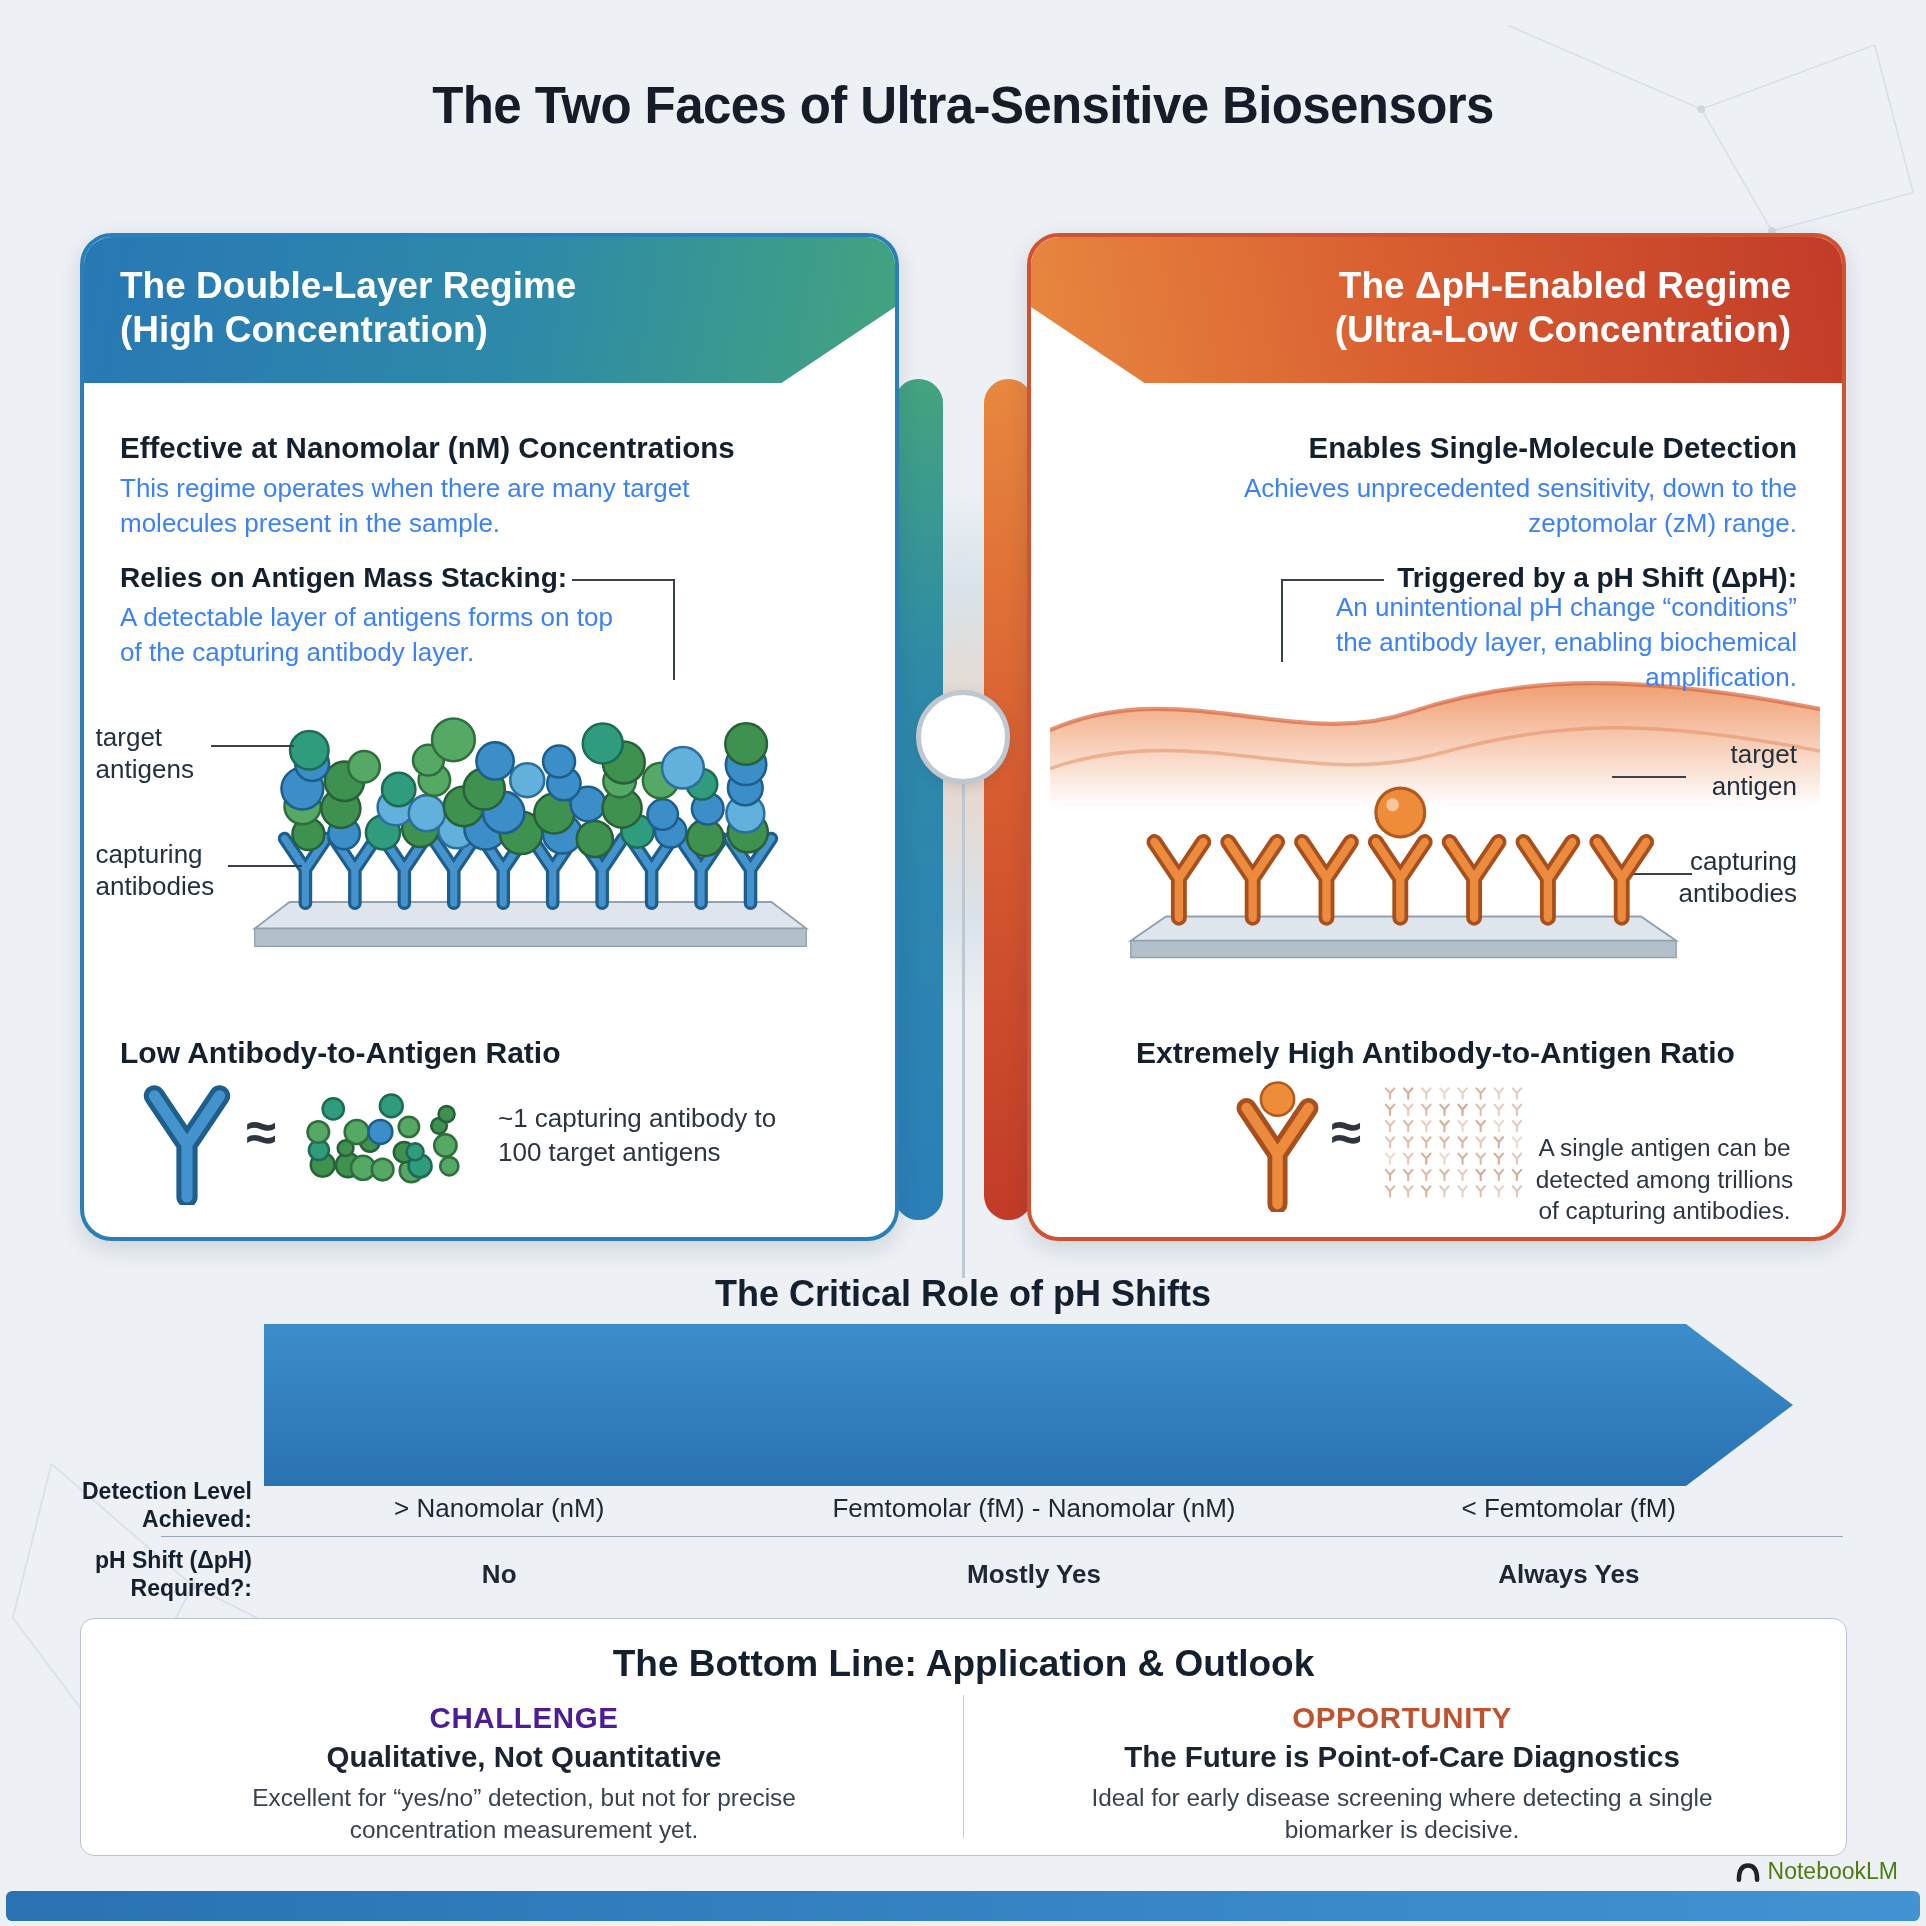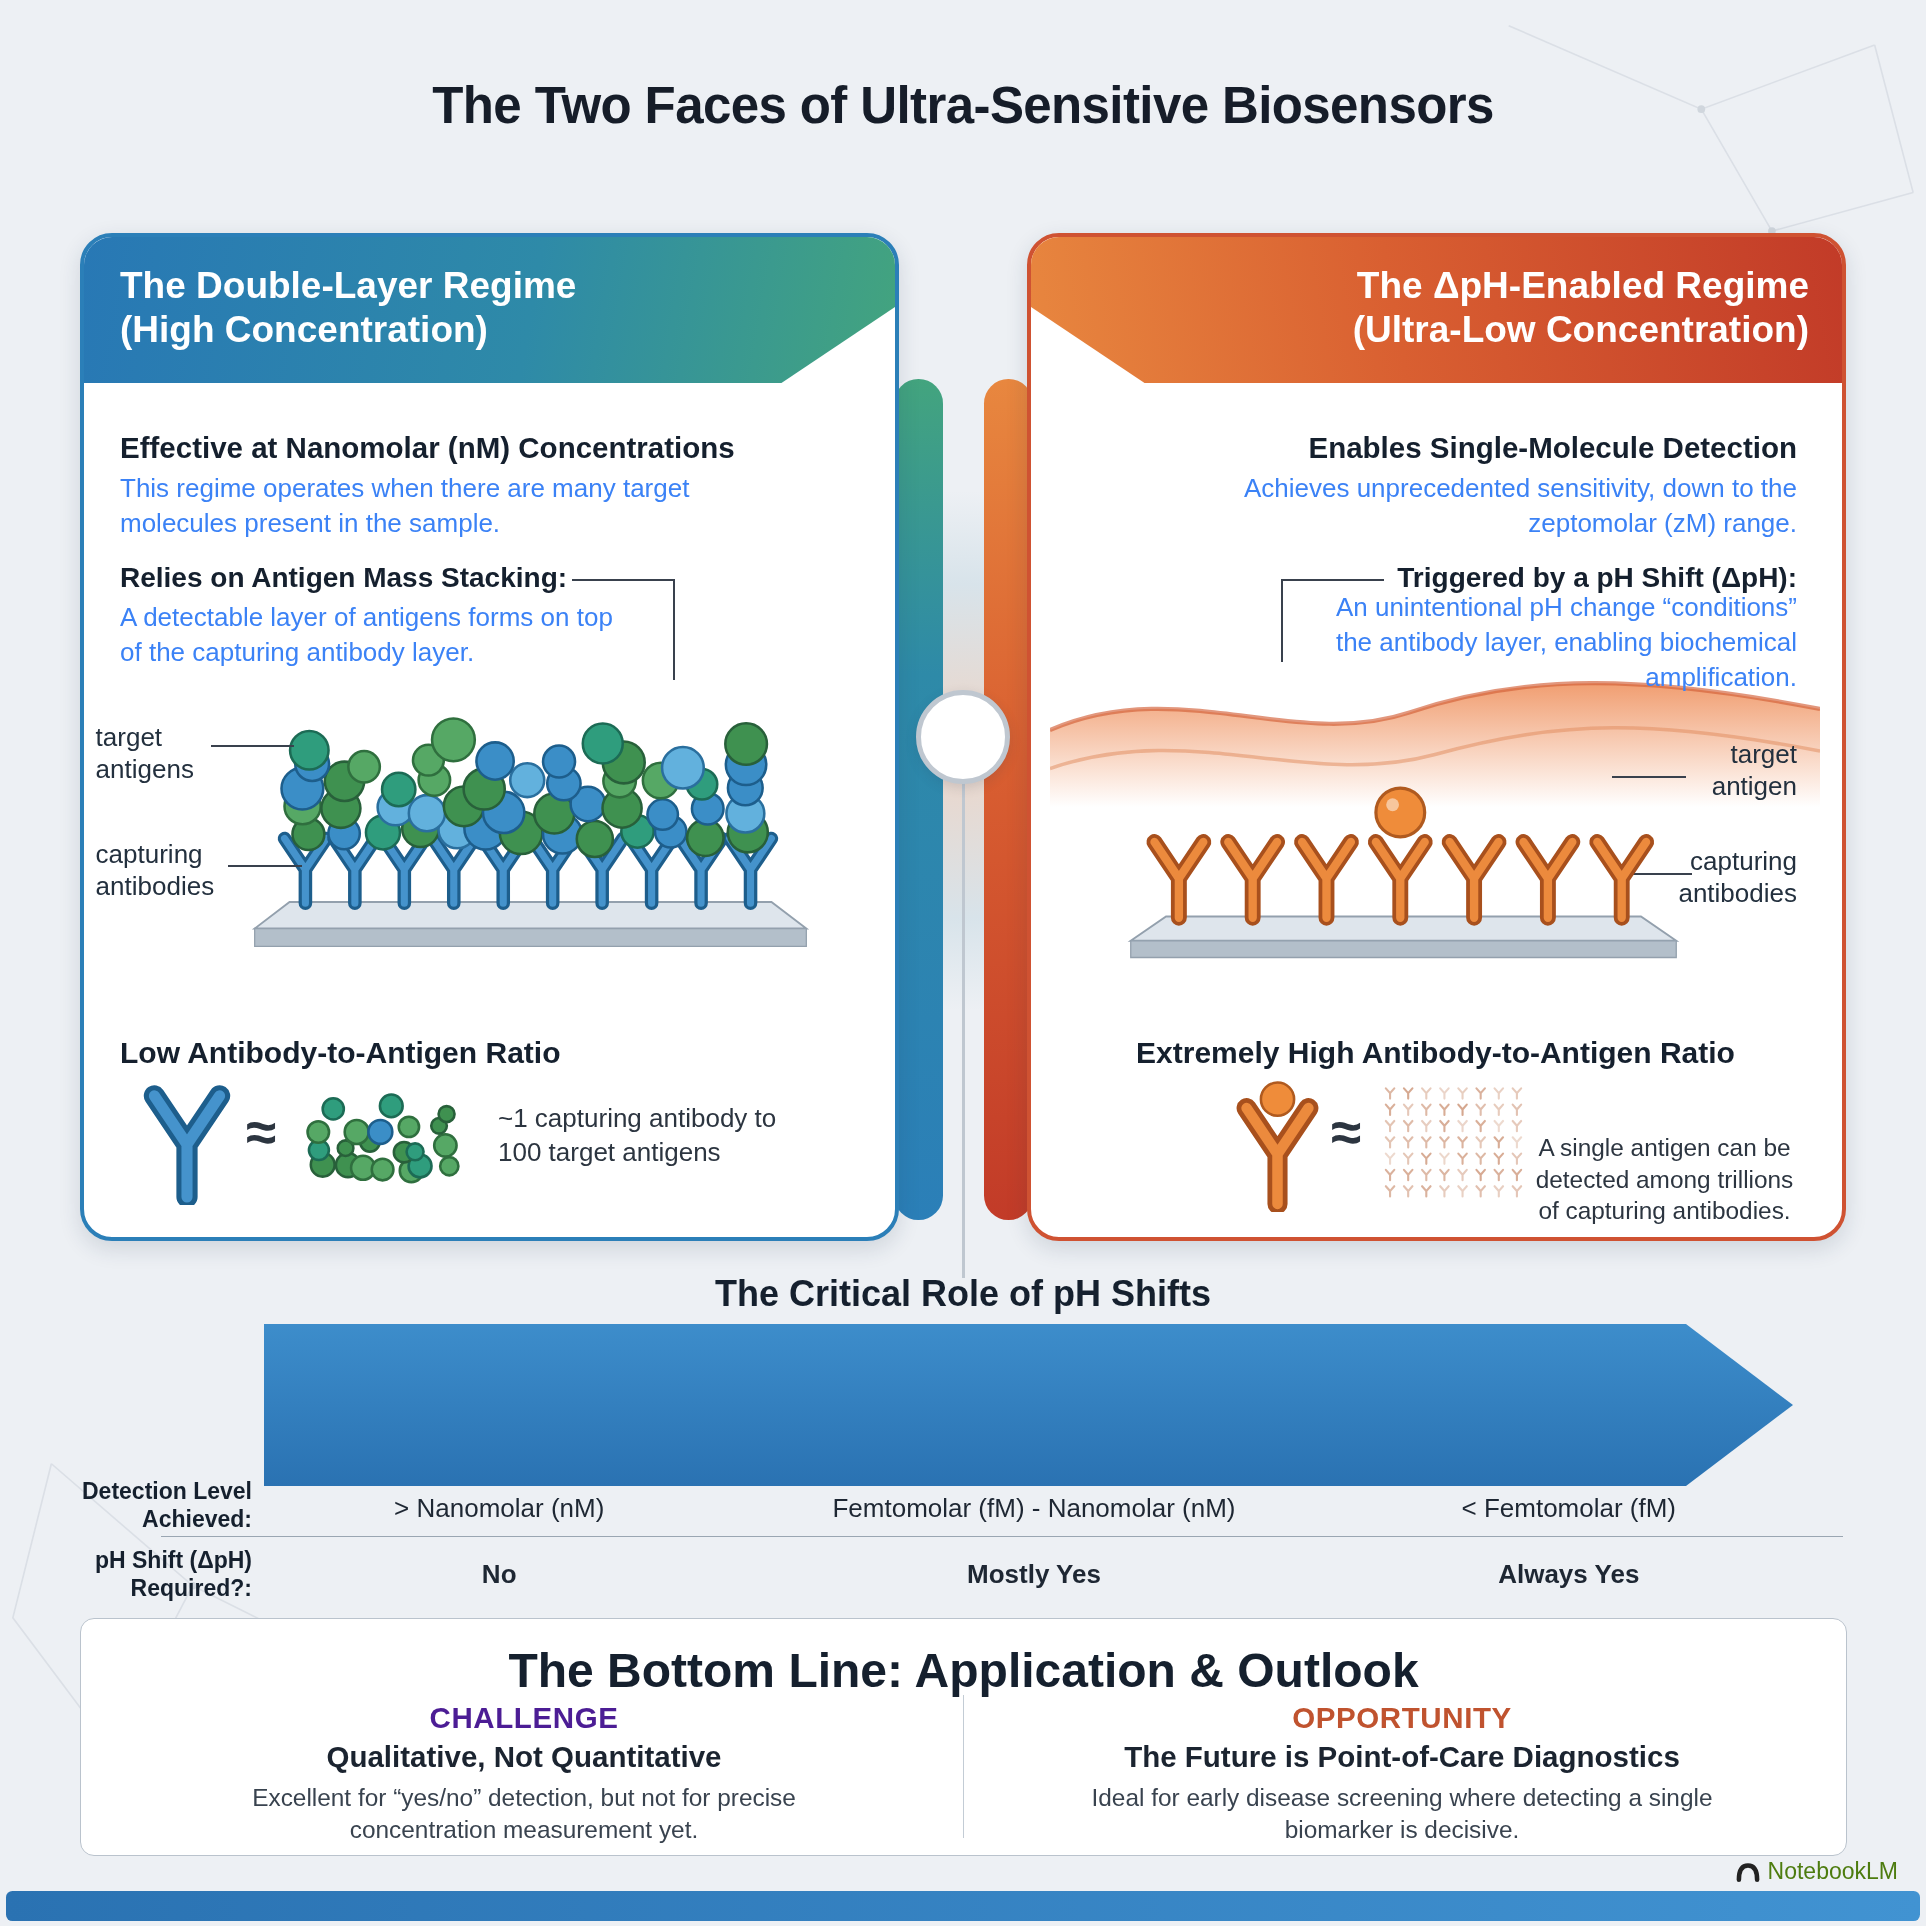--- a/index.html
+++ b/index.html
@@ -18,21 +18,21 @@
   .center-circle{left:916px;top:690px;width:94px;height:94px;border-radius:50%;background:#fff;
                  border:5.1px solid #bfc7d0;z-index:3;box-shadow:0 3.9px 11.6px rgba(40,60,90,.15)}
 
   
   .panel{top:233px;width:819px;height:1008px;background:#ffffff;border-radius:32px;overflow:hidden;z-index:2;
          box-shadow:0 7.7px 22px rgba(30,50,80,.14)}
   .panel-left{left:80px;border:4.5px solid #2b7fb8}
   .panel-right{left:1027px;border:4.5px solid #cf5232}
   .panel-head{position:absolute;top:0;left:0;right:0;height:146px;color:#fff;font-weight:bold;font-size:37px;line-height:1.18;padding-top:27px}
   .head-blue{background:linear-gradient(100deg,#2878b5,#2e8aa8 55%,#43a47e);clip-path:polygon(0 0,100% 0,100% 48%,86% 100%,0 100%);padding-left:36px}
-  .head-orange{background:linear-gradient(80deg,#e8873f,#d95f31 45%,#c23b28);clip-path:polygon(0 0,100% 0,100% 100%,14% 100%,0 48%);padding-right:33px;text-align:right}
+  .head-orange{background:linear-gradient(80deg,#e8873f,#d95f31 45%,#c23b28);clip-path:polygon(0 0,100% 0,100% 100%,14% 100%,0 48%);padding-right:51px;text-align:right}
 
   .sec-title{font-size:29.5px;font-weight:bold;color:#15202e;line-height:1.2}
   .sec-body{font-size:26px;color:#3b82f6;line-height:1.34}
   .small-label{font-size:26px;color:#23303e;line-height:1.22}
   .dash{border-top:2.6px solid #39414d}
   .callout-l{border-top:2.6px solid #39414d;border-right:2.6px solid #39414d}
   .callout-r{border-top:2.6px solid #39414d;border-left:2.6px solid #39414d}
   .ratio-title{font-size:30px;font-weight:bold;color:#15202e}
   .approx{font-size:55px;font-weight:bold;color:#2c3540;line-height:1}
   .caption{font-size:26px;color:#2c3540;line-height:1.3}
@@ -81,21 +81,21 @@
   .scale-vals{left:270px;width:1528px;display:flex}
   .sv1{top:1493px}.sv2{top:1559px}
   .scale-vals .cell{text-align:center;font-size:26px;color:#1e2733}
   .sv1 .cell{font-weight:400}
   .sv2 .cell{font-weight:bold}
   .c1{width:30%}.c2{width:40%}.c3{width:30%}
   .scale-div{left:161px;top:1536px;width:1682px;border-top:1.3px solid #9aa6b2}
 
   
   .bottom-box{left:80px;top:1618px;width:1767px;height:238px;background:#fff;border:1.9px solid #bac3cd;border-radius:14px;z-index:2}
-  .bottom-title{top:24.4px;left:0;width:100%;text-align:center;font-size:48px;font-weight:bold;color:#15202e}
+  .bottom-title{top:24.4px;left:0;width:100%;text-align:center;font-size:37px;font-weight:bold;color:#15202e}
   .bcol{top:82px;width:860px;text-align:center}
   .bcol-left{left:13px}.bcol-right{left:891px}
   .tag{font-size:29.5px;font-weight:bold;letter-spacing:0.6px}
   .tag-blue{color:#4c1d95}.tag-orange{color:#c0532f}
   .btitle{font-size:29.5px;font-weight:bold;margin-top:5.1px;color:#1b2430}
   .bbody{font-size:24.4px;color:#39434f;margin-top:7.7px;line-height:1.32;padding:0 83px}
   .bdiv{left:882px;top:76px;height:143px;border-left:1.3px solid #c3ccd5;position:absolute}
 
   .footer-bar{left:6.4px;right:6.4px;bottom:5.1px;height:29.5px;border-radius:6.4px;
               background:linear-gradient(90deg,#2a72b2,#4193d2);z-index:4}

